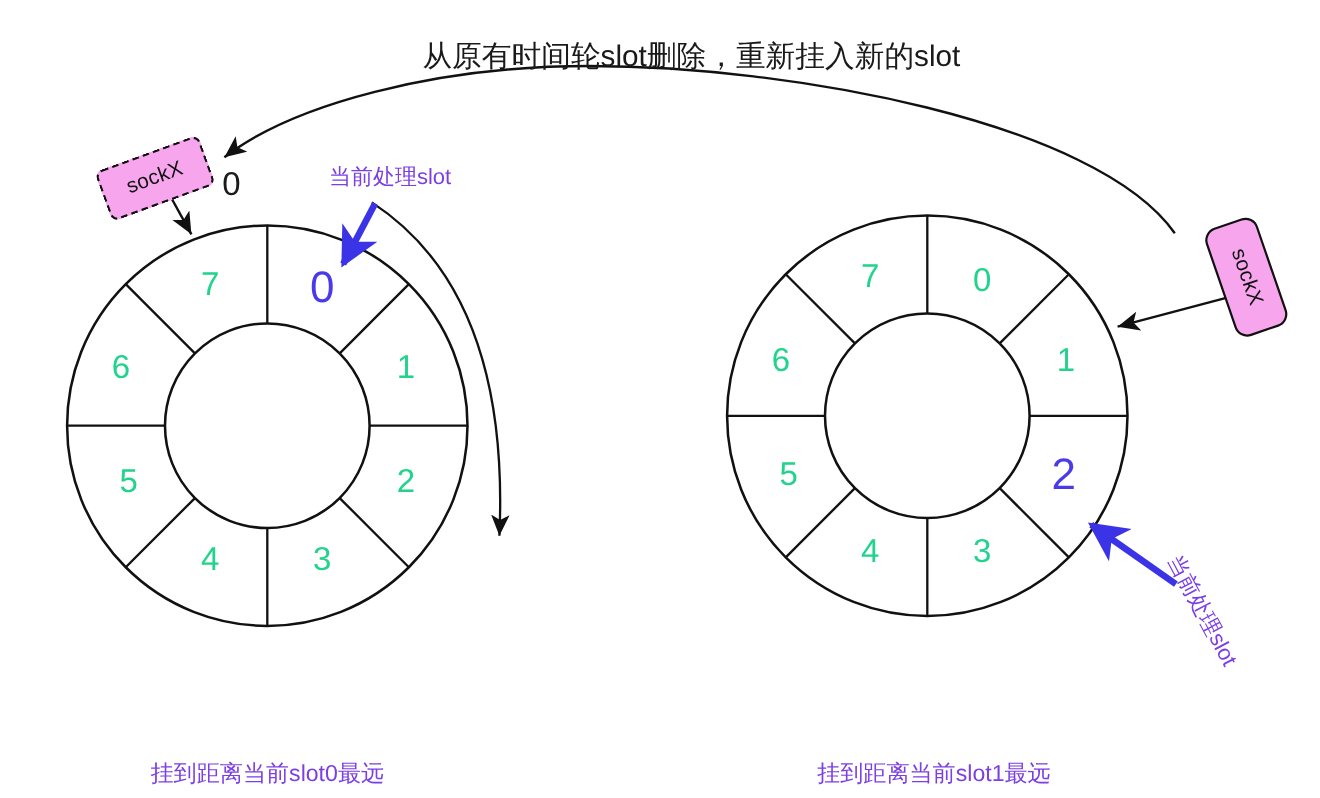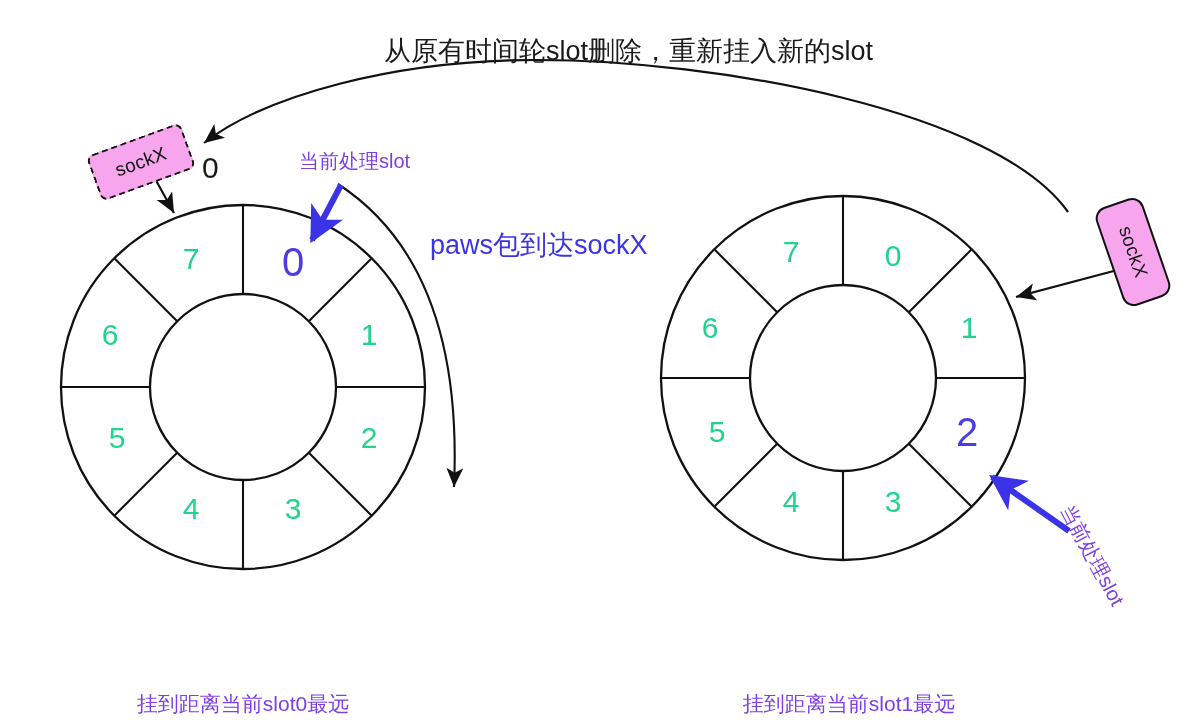--- a/index.html
+++ b/index.html
@@ -141,21 +141,20 @@
 
     <path d="M 322 184 C 400 235 445 330 438 487" fill="none" stroke="#111111" stroke-width="2.1" marker-end="url(#arrowBlack)"></path>
 
     <path d="M 325 185 L 296 240" fill="none" stroke="#3b34e6" stroke-width="6" marker-end="url(#arrowBlue)"></path>
 
     <path d="M 1053 531 L 976 477" fill="none" stroke="#3b34e6" stroke-width="6" marker-end="url(#arrowBlue)"></path>
   </svg>
 
   <div class="txt title-text" style="left:368px; top:33px;">从原有时间轮slot删除，重新挂入新的slot</div>
 
-  <div class="txt paws-text" style="left:414px; top:227px;">paws包到达sockX</div>
 
   <div class="sock-box sock-left" style="left:75px; top:138px; transform: rotate(-20deg);">
     <span>sockX</span>
   </div>
 
   <div class="txt zero-label" style="left:186px; top:148px;">0</div>
 
   <div class="txt cur-slot-label" style="left:283px; top:148px;">当前处理slot</div>
 
   <div class="slot-num current" style="left:277px; top:262px;">0</div>

